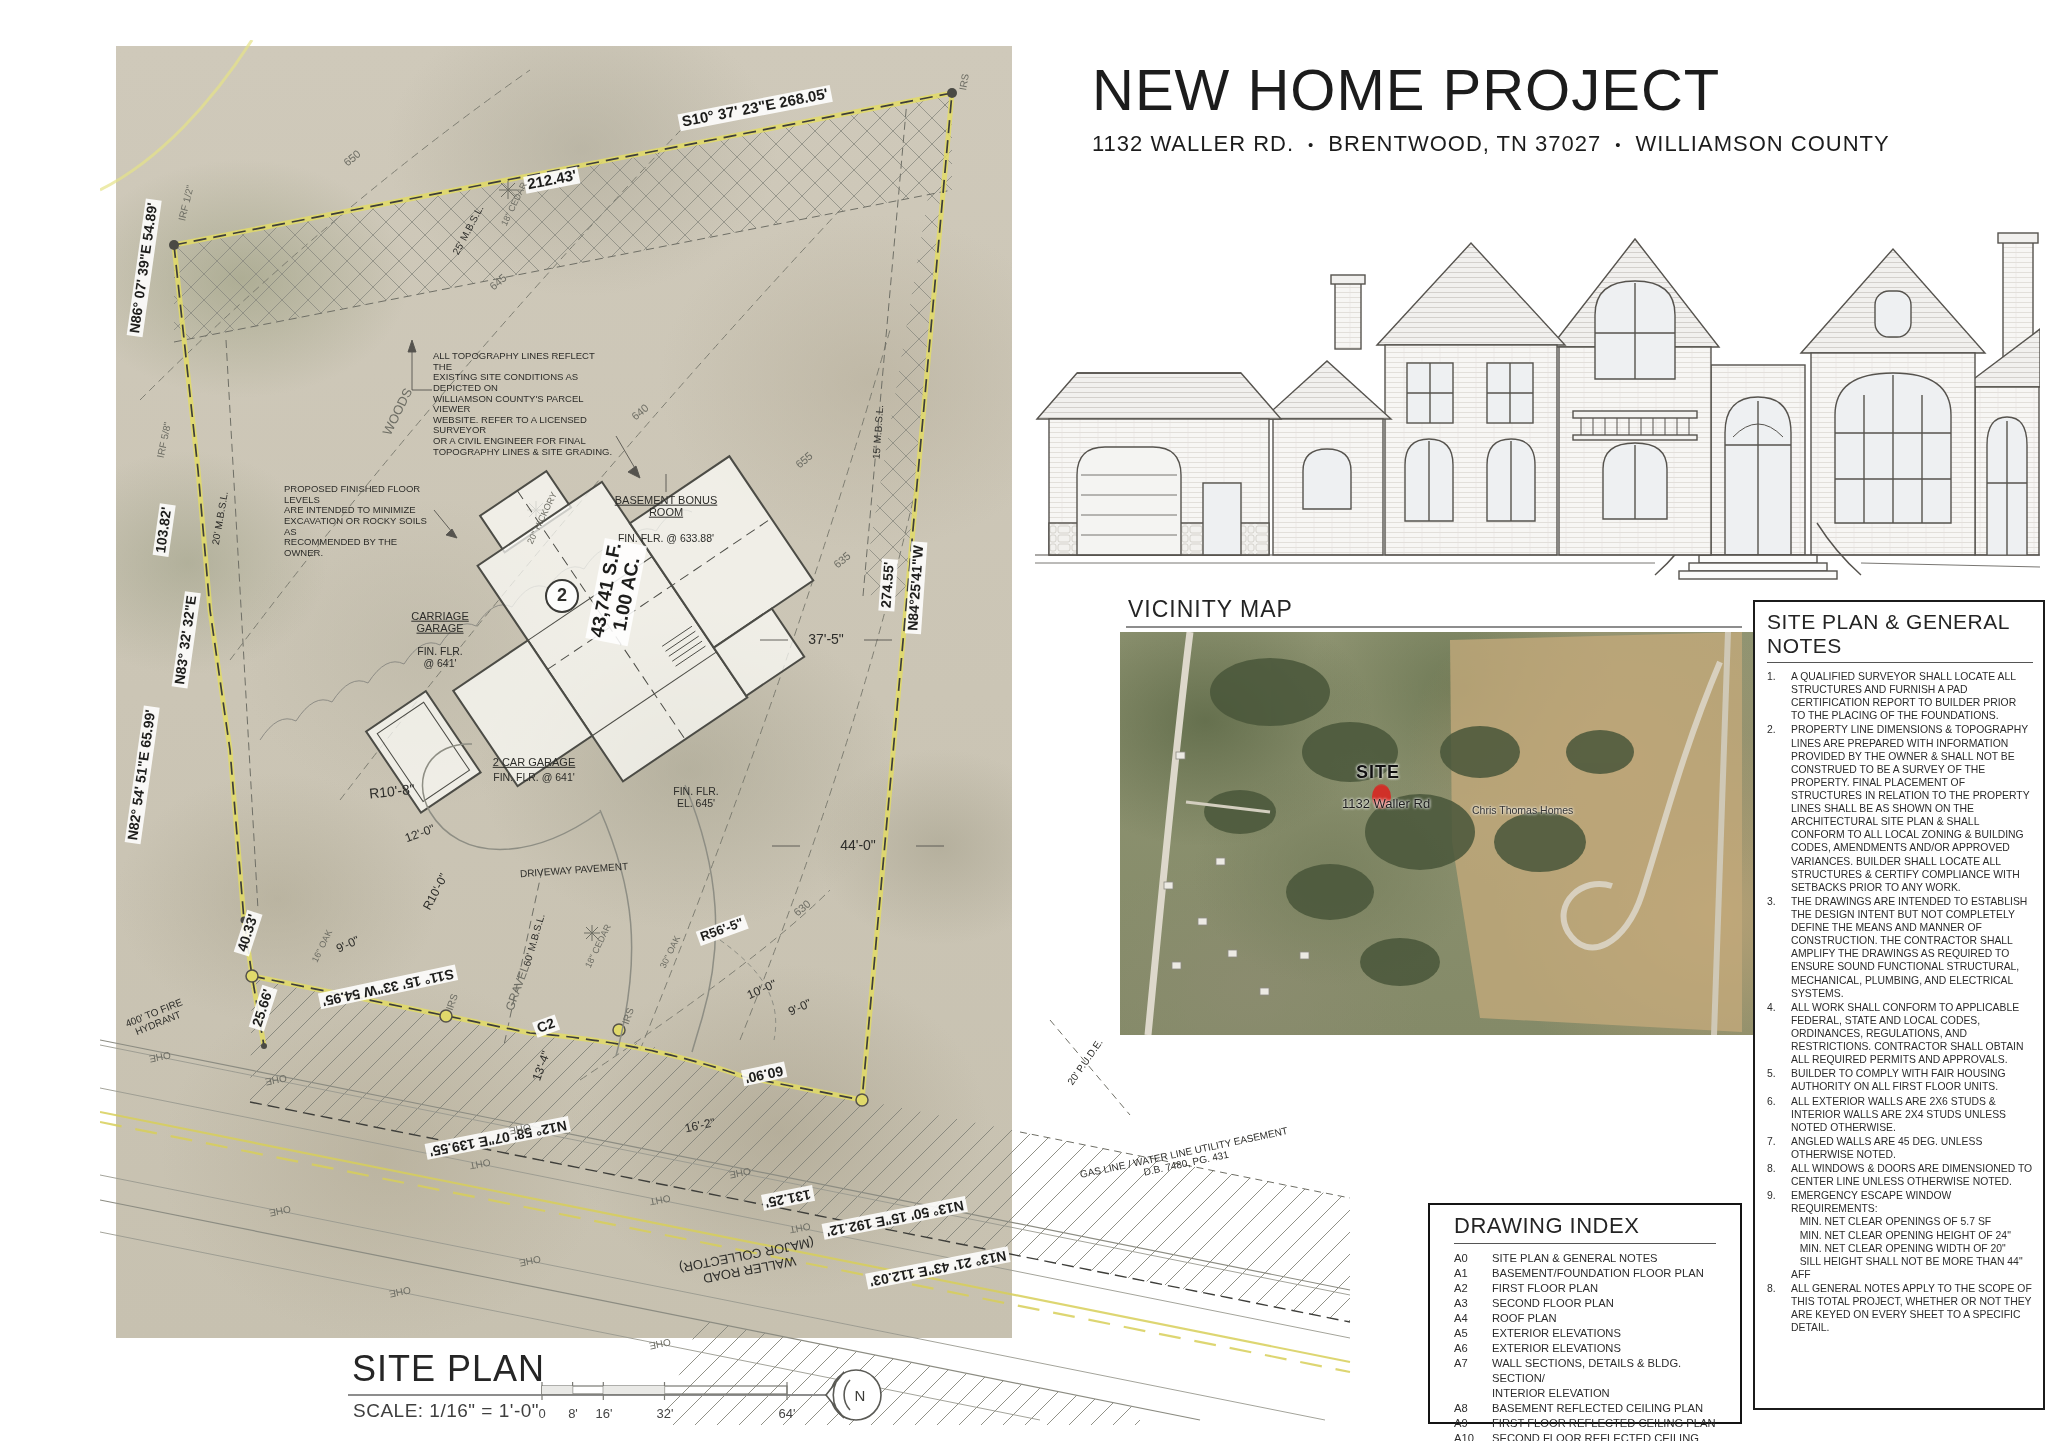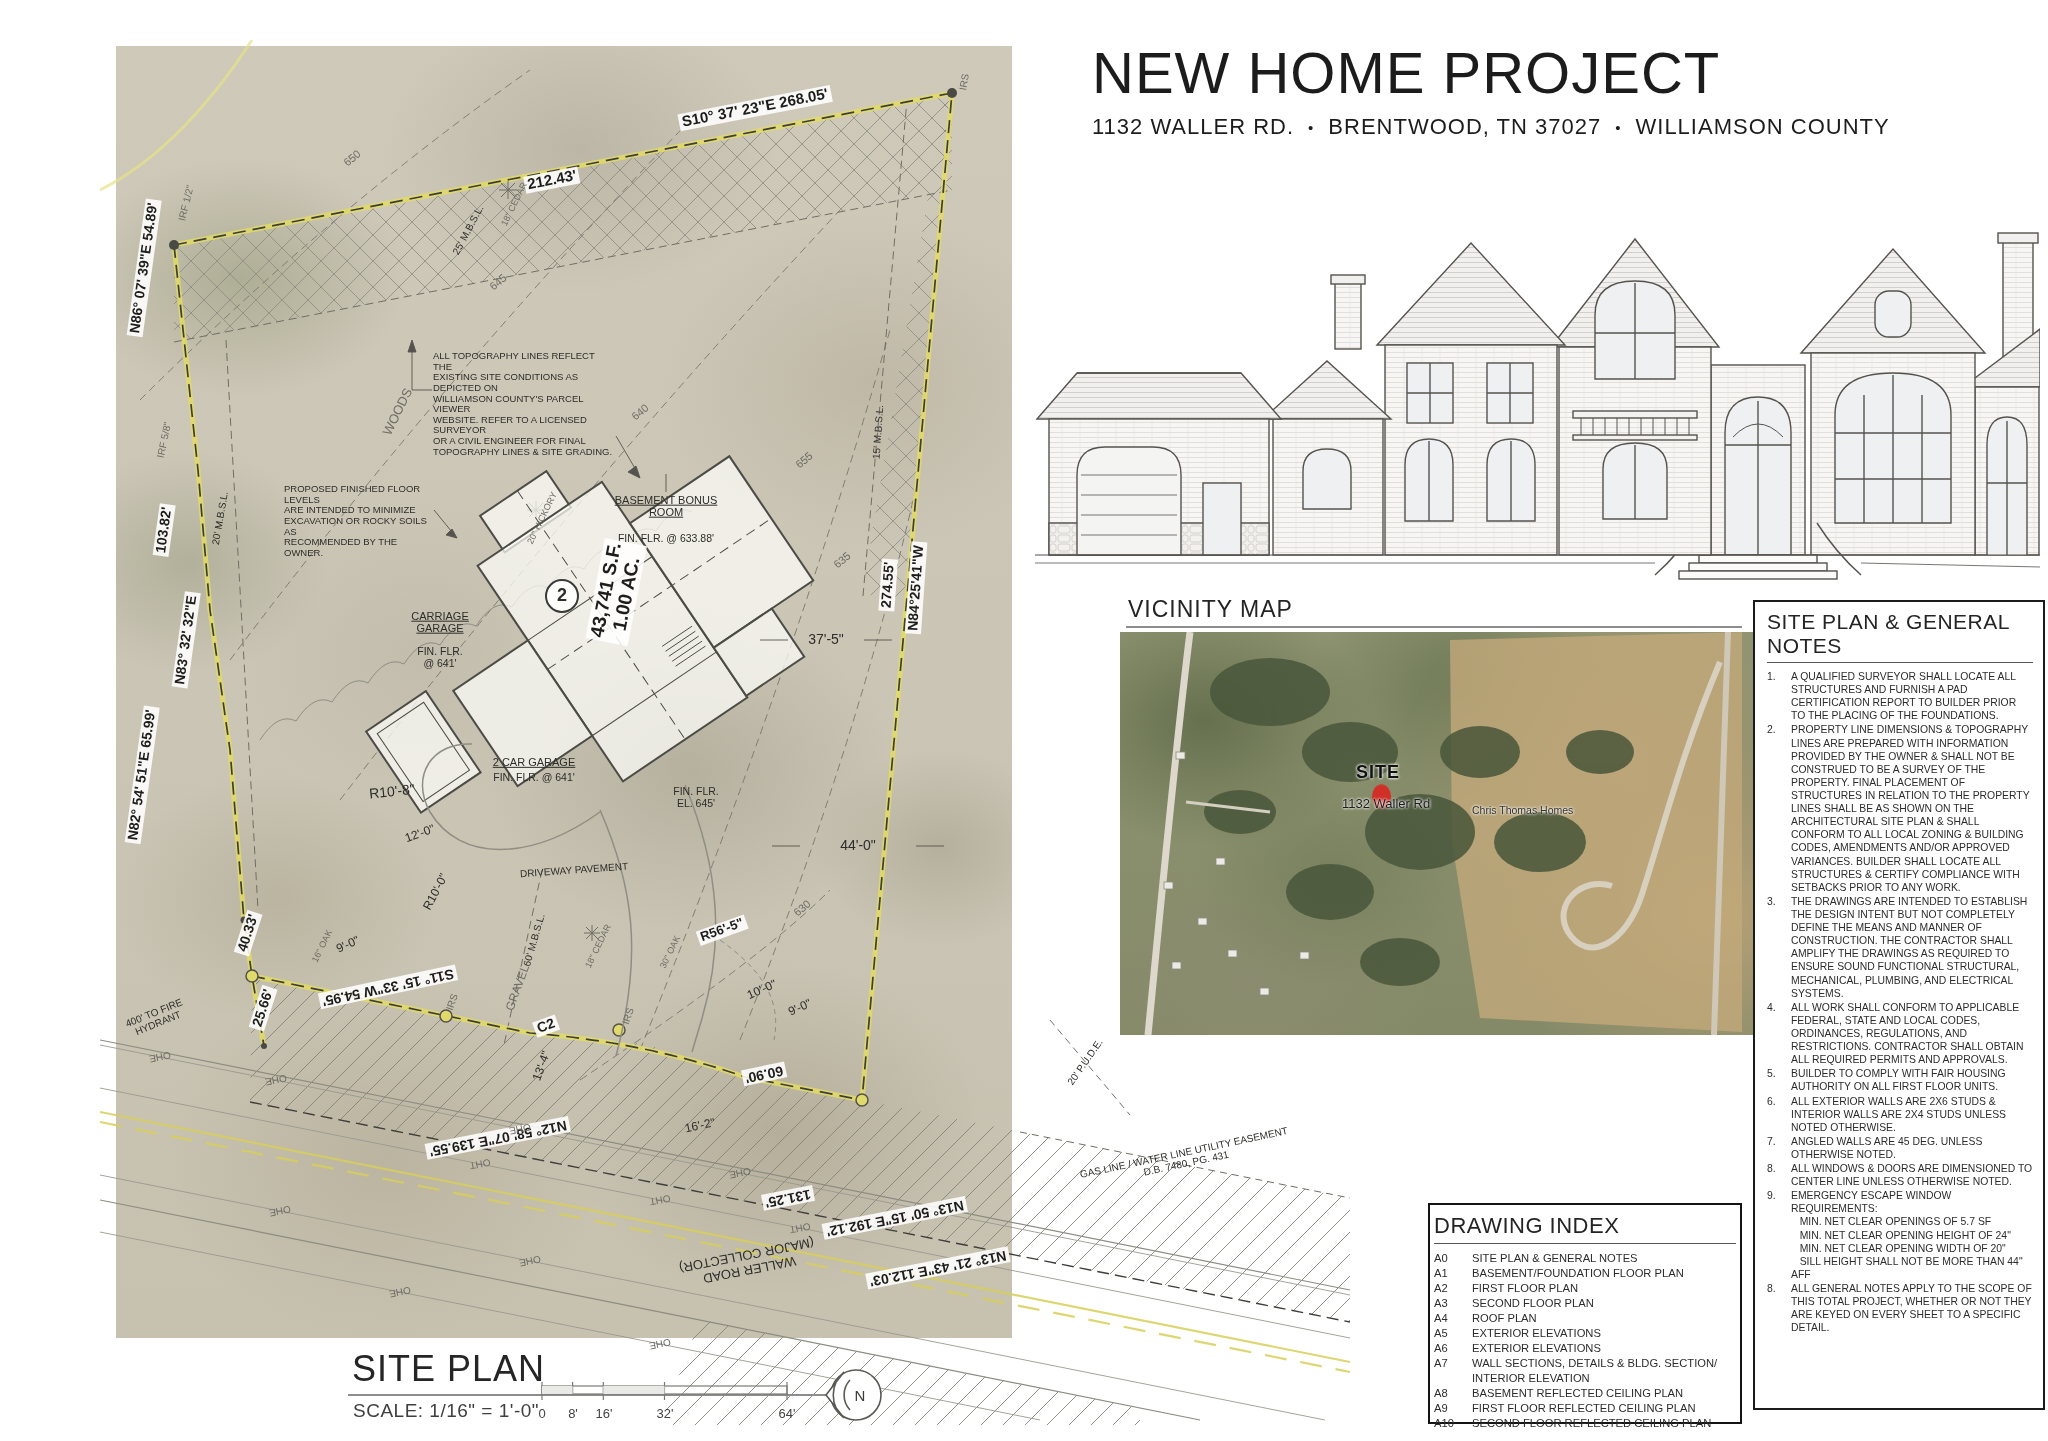--- a/index.html
+++ b/index.html
@@ -35,21 +35,21 @@
   
   .sp-title{position:absolute;left:352px;top:1348px;font-size:36px;letter-spacing:1px;color:#252525;}
   .sp-underline{position:absolute;left:348px;top:1394px;width:478px;height:2px;background:#8d8d8d;}
   .sp-scale{position:absolute;left:353px;top:1400px;font-size:19px;color:#3f3f3f;letter-spacing:.5px;}
   #scalebar{position:absolute;left:540px;top:1378px;width:300px;height:50px;}
   .tick-label{position:absolute;top:28px;font-size:13px;color:#444;transform:translateX(-50%);}
   #northarrow{position:absolute;left:820px;top:1362px;width:68px;height:68px;}
   
   #hdr{position:absolute;left:1092px;top:36px;width:950px;}
   #hdr .company{font-size:35px;letter-spacing:3px;color:#1c1c1c;}
-  #hdr .project{font-size:58px;letter-spacing:1px;color:#1c1c1c;margin-top:3px;}
+  #hdr .project{font-size:58px;letter-spacing:1px;color:#1c1c1c;margin-top:20px;}
   #hdr .addr{margin-top:8px;font-size:22px;letter-spacing:1px;color:#1c1c1c;display:flex;align-items:center;gap:14px;}
   #hdr .dot{font-size:15px;}
   
   #elev{position:absolute;left:1035px;top:183px;width:1005px;height:408px;}
   
   .vic-title{position:absolute;left:1128px;top:596px;font-size:23px;letter-spacing:1px;color:#242424;}
   .vic-underline{position:absolute;left:1126px;top:626px;width:616px;height:2px;background:#8d8d8d;}
   #vicinity{position:absolute;left:1120px;top:632px;width:710px;height:403px;overflow:hidden;
     background-color:#8b9070;
     background-image:
@@ -74,21 +74,21 @@
   .sec-title{font-size:21px;letter-spacing:.5px;color:#242424;border-bottom:1.5px solid #555;
              padding-bottom:4px;margin-bottom:7px;}
   .sd-para{font-size:10.3px;line-height:1.3;white-space:pre-line;color:#2c2c2c;}
   .sd-para + .sd-para{margin-top:12px;}
   #notes{padding:8px 10px 6px 12px;box-sizing:border-box;}
   .note-row{display:flex;margin-bottom:1px;}
   .note-num{width:24px;flex:none;font-size:10.4px;line-height:1.26;color:#2c2c2c;}
   .note-text{flex:1;font-size:10.4px;line-height:1.26;color:#2c2c2c;white-space:pre-line;}
   
   #dindex{position:absolute;left:1428px;top:1203px;width:314px;height:221px;border:2.5px solid #141414;
-          box-sizing:border-box;background:#fff;padding:8px 4px;}
+          box-sizing:border-box;background:#fff;padding:8px 24px;}
   #dindex .sec-title{font-size:22px;}
   .dirow{display:flex;margin-bottom:.5px;}
   .dicode{width:38px;flex:none;font-size:11.2px;line-height:1.3;color:#2c2c2c;}
   .dilabel{flex:1;font-size:11.2px;line-height:1.3;color:#2c2c2c;white-space:pre-line;}
 </style>
 </head>
 <body>
 
 <div id="sheet">
 

